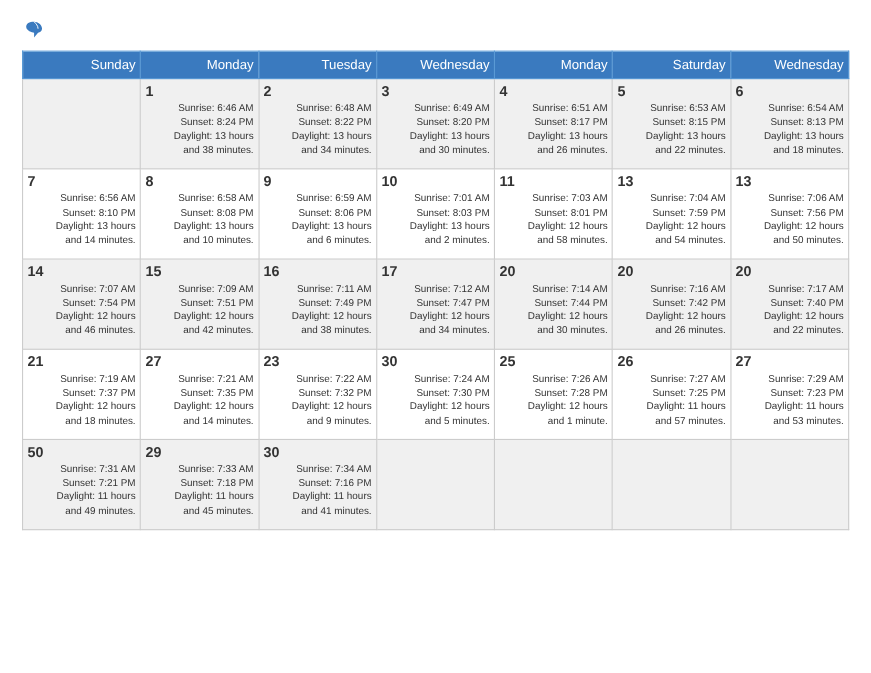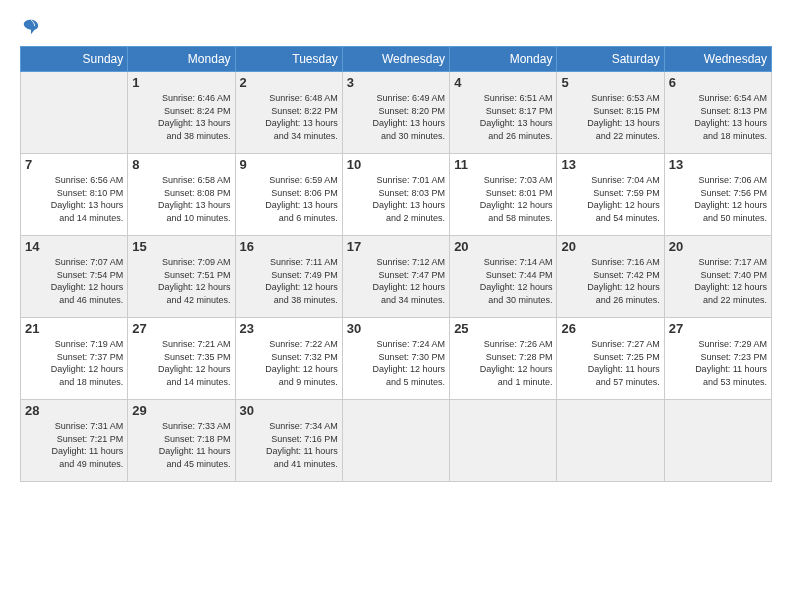--- a/index.html
+++ b/index.html
@@ -248,21 +248,21 @@
             <span class="day-number">26</span>
             <div class="day-info">Sunrise: 7:27 AM<br>Sunset: 7:25 PM<br>Daylight: 11 hours<br>and 57 minutes.</div>
           </td>
           <td>
             <span class="day-number">27</span>
             <div class="day-info">Sunrise: 7:29 AM<br>Sunset: 7:23 PM<br>Daylight: 11 hours<br>and 53 minutes.</div>
           </td>
         </tr>
         <tr class="row-shaded">
           <td>
-            <span class="day-number">28</span>
+            <span class="day-number">50</span>
             <div class="day-info">Sunrise: 7:31 AM<br>Sunset: 7:21 PM<br>Daylight: 11 hours<br>and 49 minutes.</div>
           </td>
           <td>
             <span class="day-number">29</span>
             <div class="day-info">Sunrise: 7:33 AM<br>Sunset: 7:18 PM<br>Daylight: 11 hours<br>and 45 minutes.</div>
           </td>
           <td>
             <span class="day-number">30</span>
             <div class="day-info">Sunrise: 7:34 AM<br>Sunset: 7:16 PM<br>Daylight: 11 hours<br>and 41 minutes.</div>
           </td>

